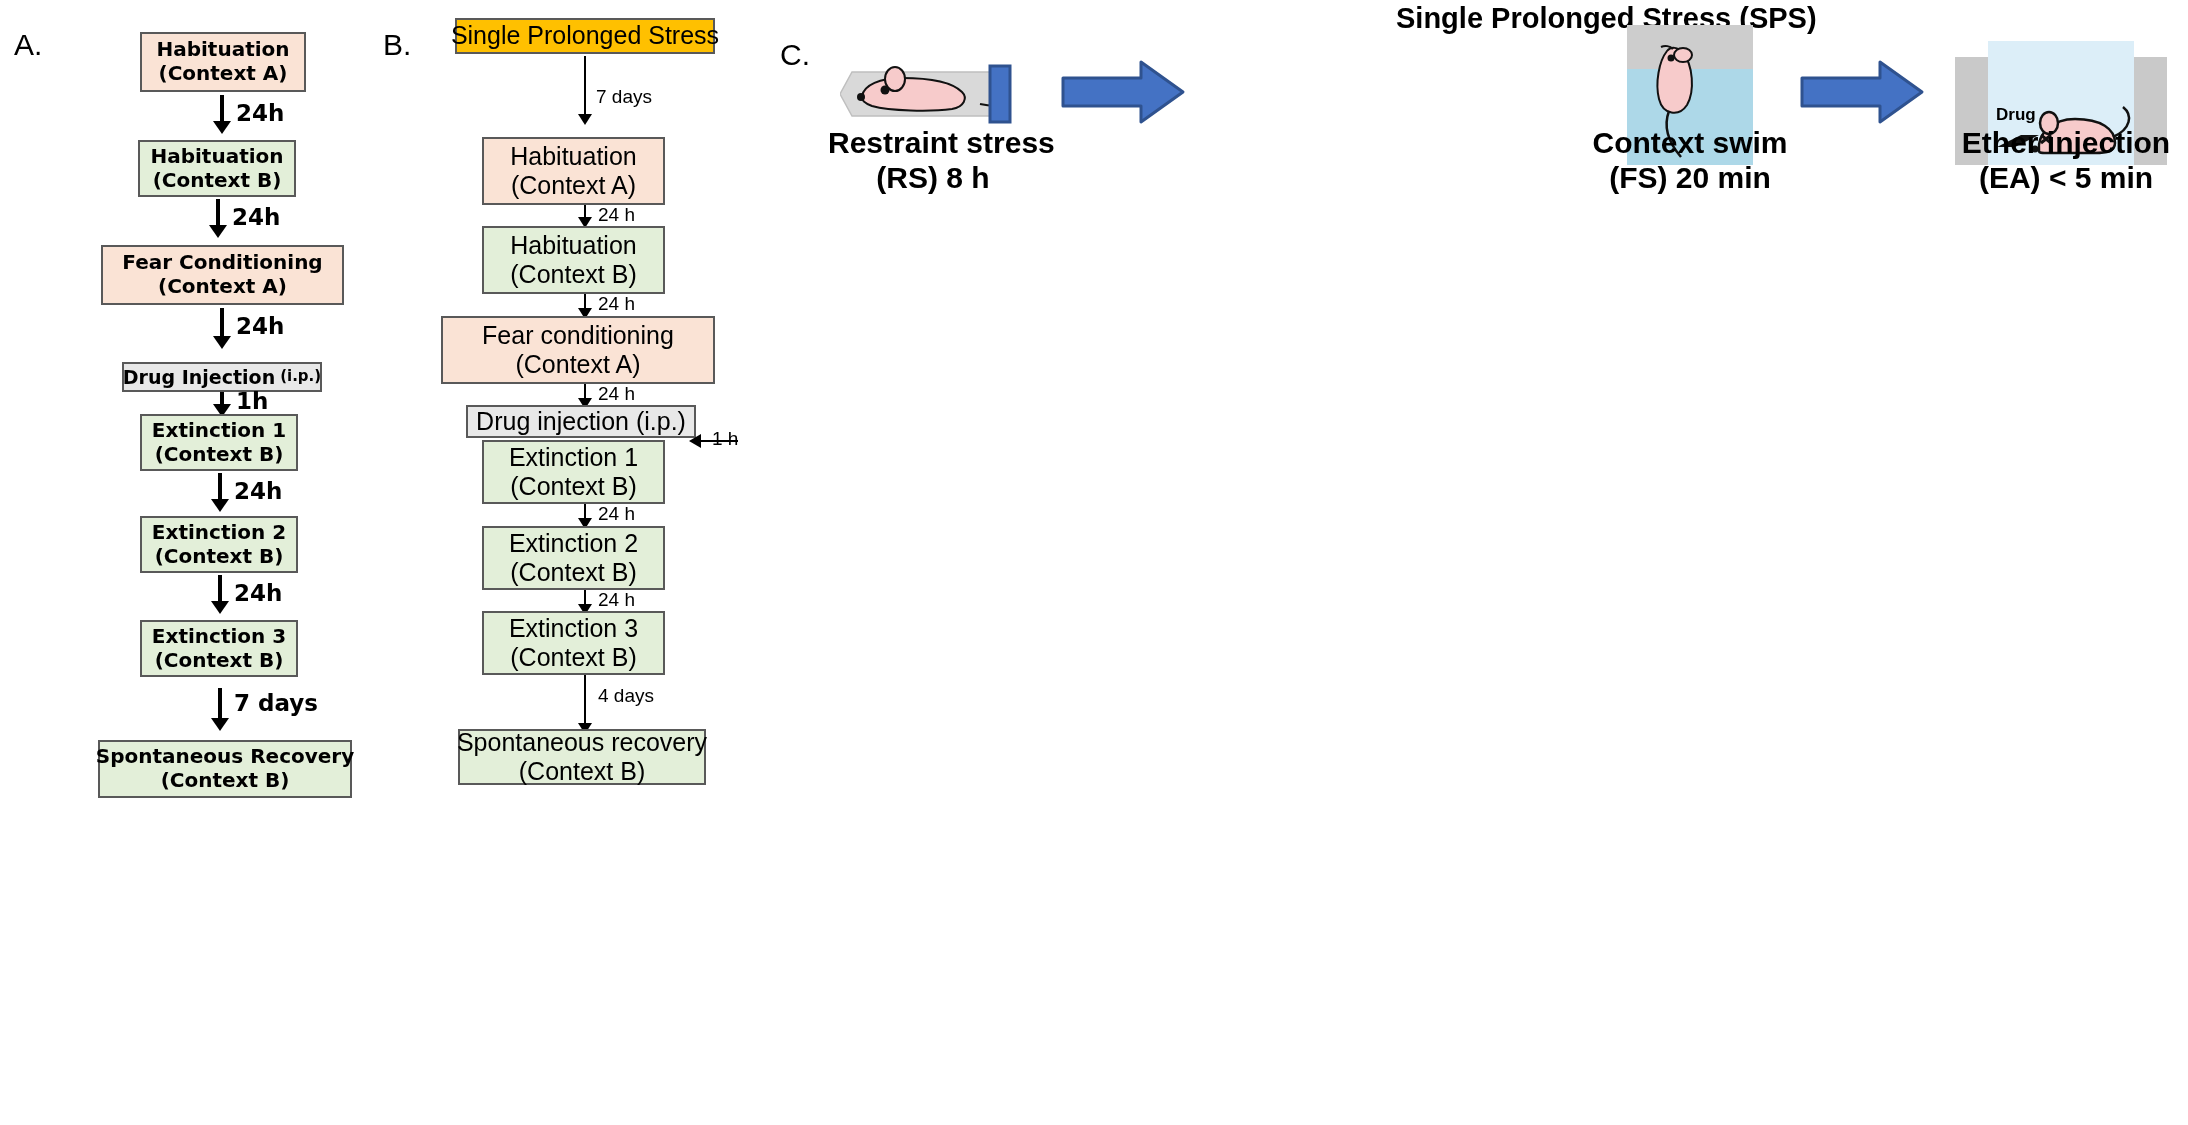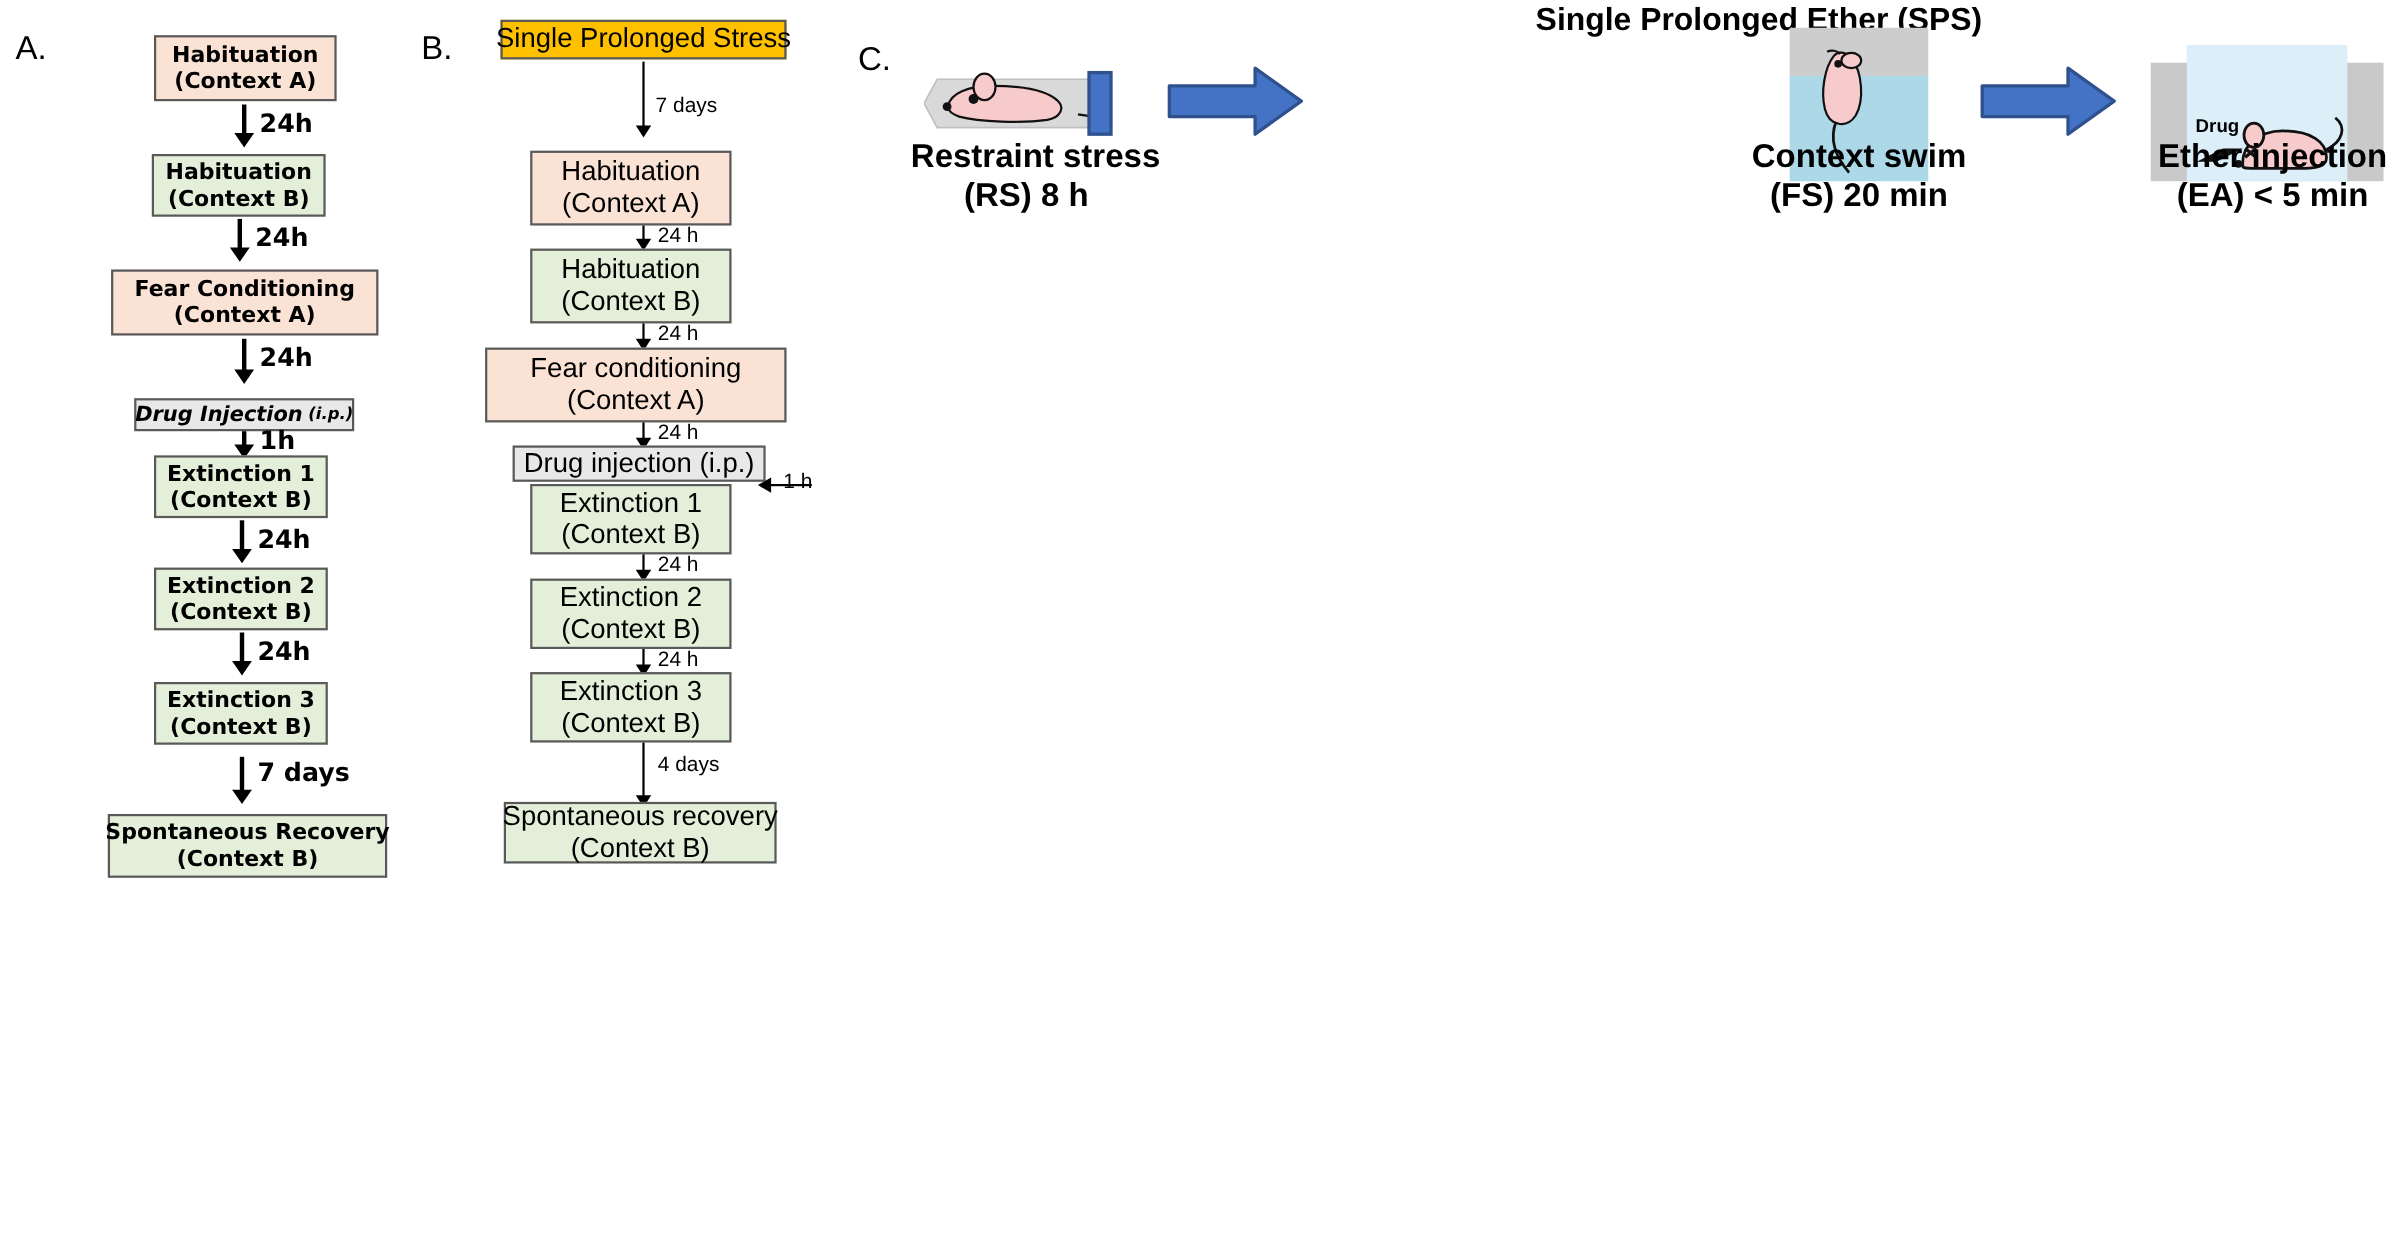--- a/index.html
+++ b/index.html
@@ -154,21 +154,21 @@
   <div class="fbox peach" style="left:101px; top:245px; width:243px; height:60px;">
     <span class="l1">Fear Conditioning</span>
     <span class="l2">(Context A)</span>
   </div>
   <div class="arrow-v" style="left:222px; top:308px;">
     <div class="shaft" style="height:30px;"></div>
     <div class="head" style="top:28px;"></div>
   </div>
   <div class="alabel" style="left:236px; top:313px;">24h</div>
 
-  <div class="fbox grey small" style="left:122px; top:362px; width:200px; height:30px; flex-direction:row; gap:5px;font-style:italic;">
+  <div class="fbox grey small" style="left:122px; top:362px; width:200px; height:30px; flex-direction:row; gap:5px;">
     <span class="l1">Drug Injection</span>
     <span class="sub">(i.p.)</span>
   </div>
   <div class="arrow-v" style="left:222px; top:392px;">
     <div class="shaft" style="height:14px;"></div>
     <div class="head" style="top:12px;"></div>
   </div>
   <div class="alabel" style="left:236px; top:388px;">1h</div>
 
   <div class="fbox green" style="left:140px; top:414px; width:158px; height:57px;">
@@ -292,21 +292,21 @@
   <div class="fbox green" style="left:458px; top:729px; width:248px; height:56px;">
     <span class="l1">Spontaneous recovery</span>
     <span class="l2">(Context B)</span>
   </div>
 </div>
 
 <div class="pc">
 
   <div class="panel-letter" style="left:780px; top:38px;">C.</div>
 
-  <div class="pc-title" style="left:1396px; top:2px;">Single Prolonged Ether (SPS)</div>
+  <div class="pc-title" style="left:1396px; top:2px;">Single Prolonged Stress (SPS)</div>
 
   <div style="position:absolute; left:840px; top:52px; width:190px; height:80px;">
     <svg width="190" height="80" viewBox="0 0 190 80">
 
       <path d="M12 20 L150 20 L150 64 L12 64 L0 42 Z" fill="#D9D9D9" stroke="#BFBFBF" stroke-width="1.5"></path>
 
       <path d="M22 44 C24 33 40 26 62 26 C88 26 112 30 122 40
                C128 46 124 55 112 57 C90 60 50 59 32 54 C24 51 21 48 22 44 Z" fill="#F7CBCB" stroke="#111" stroke-width="2"></path>
 
       <ellipse cx="55" cy="27" rx="10" ry="12" fill="#F7CBCB" stroke="#111" stroke-width="2"></ellipse>

